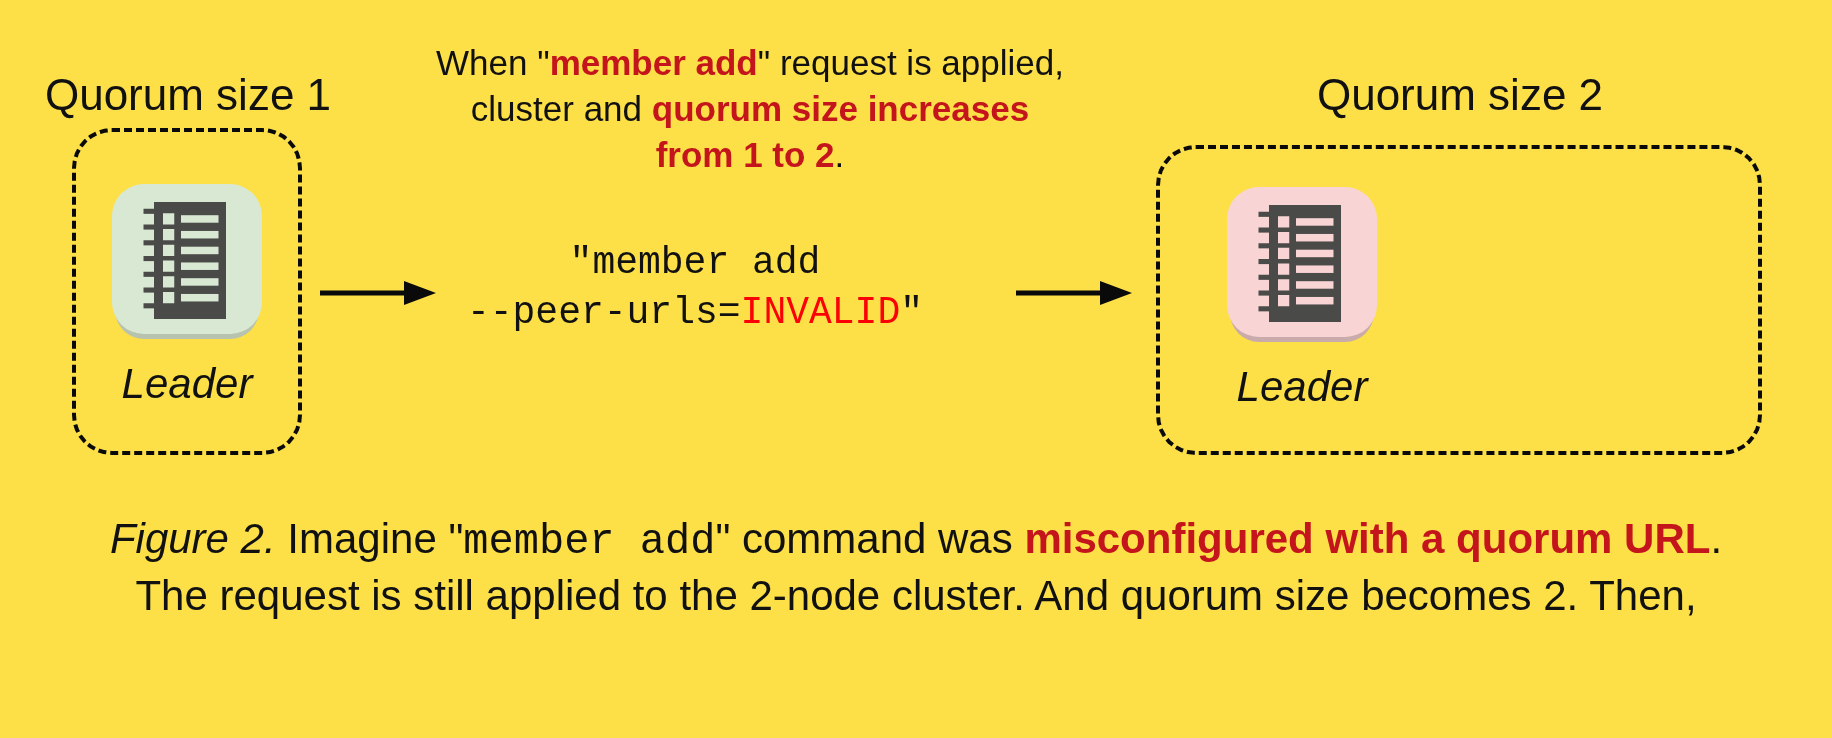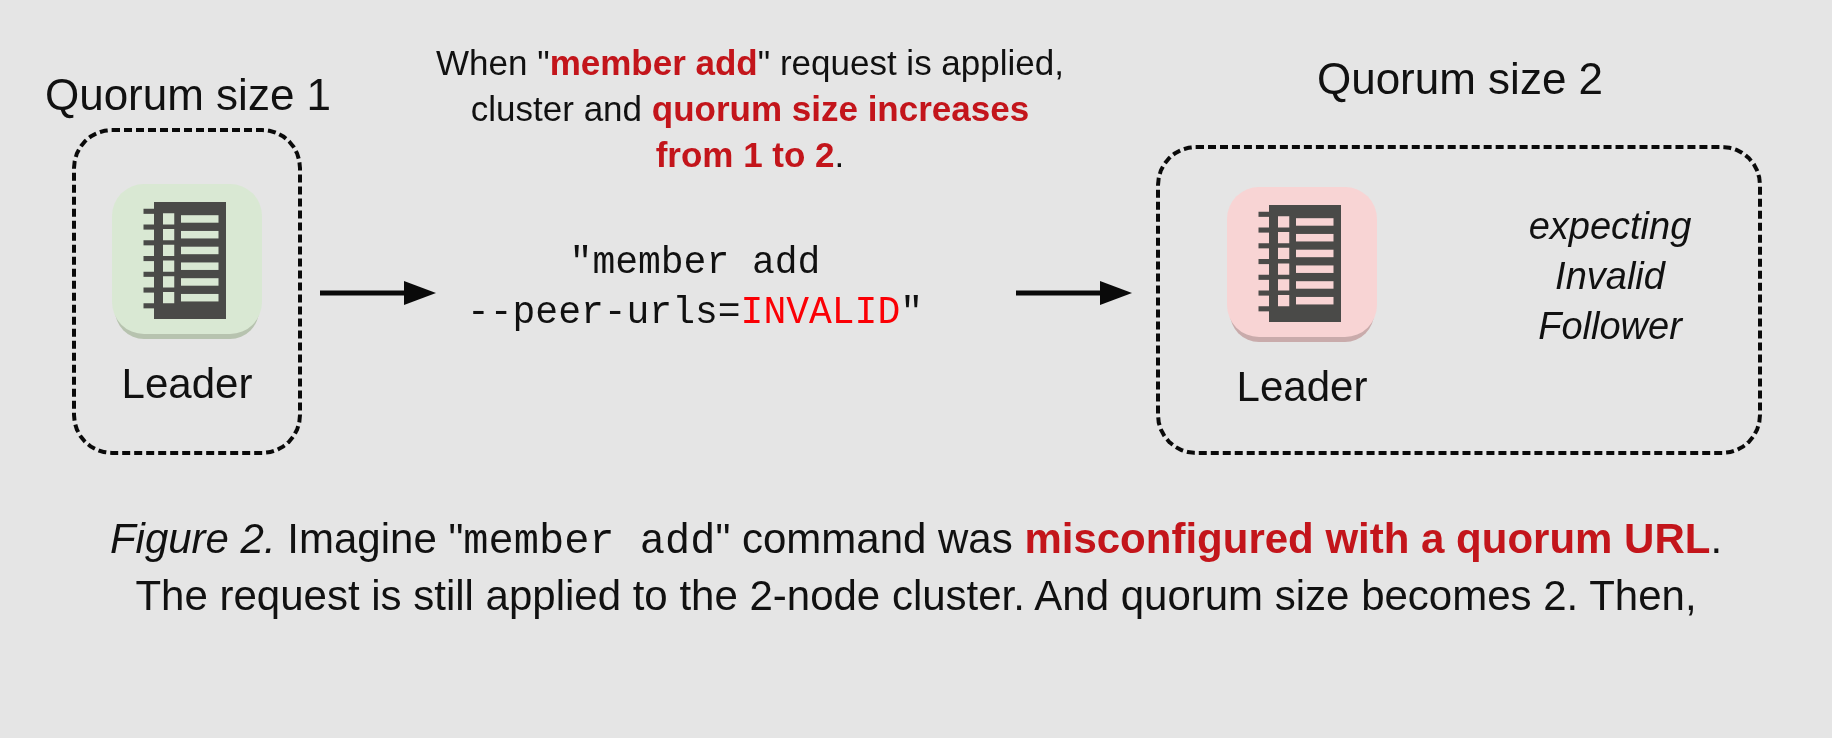--- a/index.html
+++ b/index.html
@@ -11,21 +11,21 @@
     --pink-bg:#f8d4d4;
     --pink-shadow:#c9abab;
     --ink:#111111;
   }
   *{margin:0;padding:0;box-sizing:border-box;}
   html,body{background:#ffffff;}
   body{font-family:"Liberation Sans",sans-serif;color:var(--ink);}
   .canvas{
     position:relative;
     width:1832px;height:738px;
-    background:#e5e5e5;
+    background:#fde047;
     overflow:hidden;
   }
   .abs{position:absolute;}
 
   
   .cluster-heading{
     font-size:44px;
     text-align:center;
     white-space:nowrap;
     color:var(--ink);
@@ -47,20 +47,21 @@
     border-radius:32px;
     position:relative;
   }
   .tile-green{background:var(--green-bg);box-shadow:0 8px 0 -3px var(--green-shadow);}
   .tile-pink{background:var(--pink-bg);box-shadow:0 8px 0 -3px var(--pink-shadow);}
   .tile svg{position:absolute;inset:0;width:100%;height:100%;}
   .node-label{
     font-size:42px;
     margin-top:26px;
     text-align:center;
+    font-style:italic;
   }
 
   
   .arrow svg{display:block;}
 
   
   .rich-line{display:block;}
   .annotation{
     font-size:35px;line-height:46px;
     text-align:center;
@@ -153,21 +154,21 @@
 
   <div class="abs command" style="left:400px;top:238px;width:590px;"><div class="rich-line"><span class="seg-mono">"member add</span></div><div class="rich-line"><span class="seg-mono">--peer-urls=</span><span class="seg-mono-red">INVALID</span><span class="seg-mono">"</span></div></div>
 
   <div class="abs arrow" style="left:1014px;top:280px;">
     <svg width="118" height="26" viewBox="0 0 118 26">
       <line x1="2" y1="13" x2="90" y2="13" stroke="#0a0a0a" stroke-width="5"></line>
       <polygon points="86,1 118,13 86,25" fill="#0a0a0a"></polygon>
     </svg>
   </div>
 
-  <div class="abs cluster-heading" style="left:1310px;top:54px;width:300px;">Quorum size 2</div>
+  <div class="abs cluster-heading" style="left:1310px;top:70px;width:300px;">Quorum size 2</div>
 
   <div class="abs cluster-box" style="left:1156px;top:145px;width:606px;height:310px;">
     <div class="node abs" style="left:32px;top:38px;width:220px;">
       <div class="tile tile-pink">
         <svg viewBox="0 0 100 100" aria-hidden="true">
           <rect x="28" y="12" width="48" height="78" fill="var(--icon-dark)"></rect>
           <g fill="var(--icon-dark)">
             <rect x="21" y="16.5" width="8" height="3.4"></rect>
             <rect x="21" y="27" width="8" height="3.4"></rect>
             <rect x="21" y="37.5" width="8" height="3.4"></rect>
@@ -188,23 +189,20 @@
             <rect x="34" y="61.5" width="7.5" height="7.5"></rect>
               <rect x="46" y="62.8" width="25" height="5"></rect>
             <rect x="34" y="72" width="7.5" height="7.5"></rect>
               <rect x="46" y="73.3" width="25" height="5"></rect>
           </g>
         </svg>
       </div>
       <div class="node-label">Leader</div>
     </div>
 
-    <div class="abs expectation" style="left:310px;top:52px;width:280px;">expecting
-Invalid
-Follower</div>
 
   </div>
 
   <div class="abs caption" style="left:0px;top:512px;width:1832px;">
       <div class="rich-line"><span class="seg-italic">Figure 2.</span><span class="seg-plain"> Imagine "</span><span class="seg-mono">member add</span><span class="seg-plain">" command was </span><span class="seg-red">misconfigured with a quorum URL</span><span class="seg-plain">.</span></div>
       <div class="rich-line"><span class="seg-plain">The request is still applied to the 2-node cluster. And quorum size becomes 2. Then,</span></div>
     </div>
 
 </div>
 

